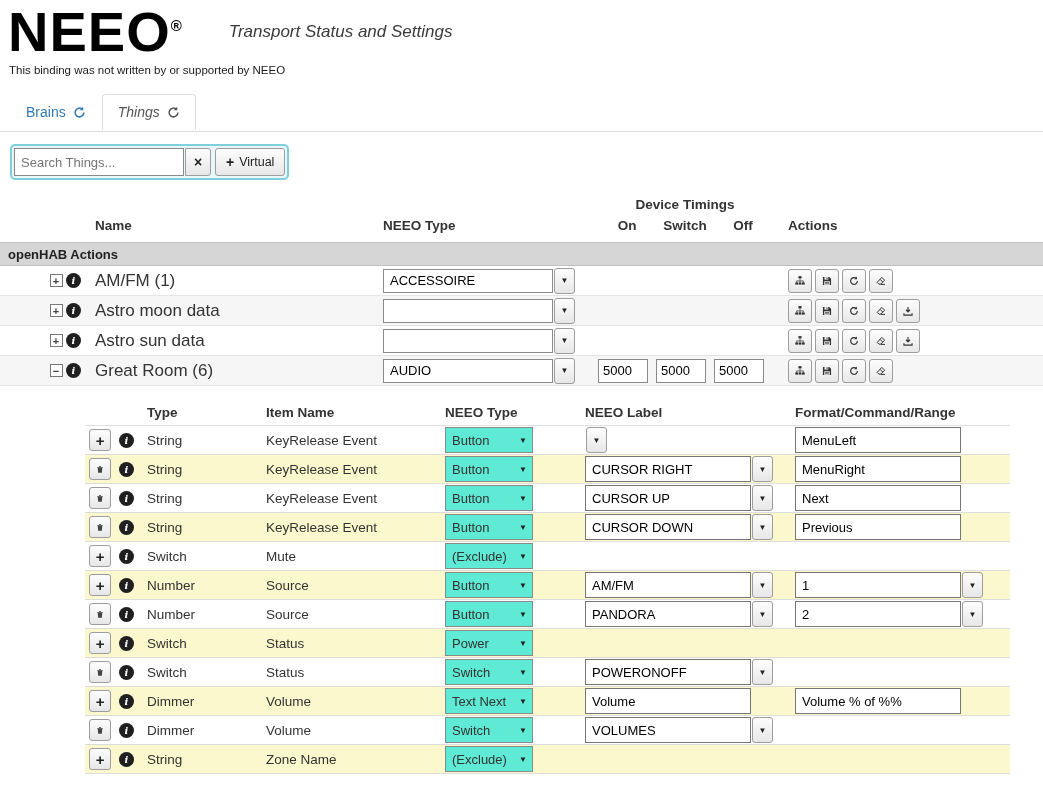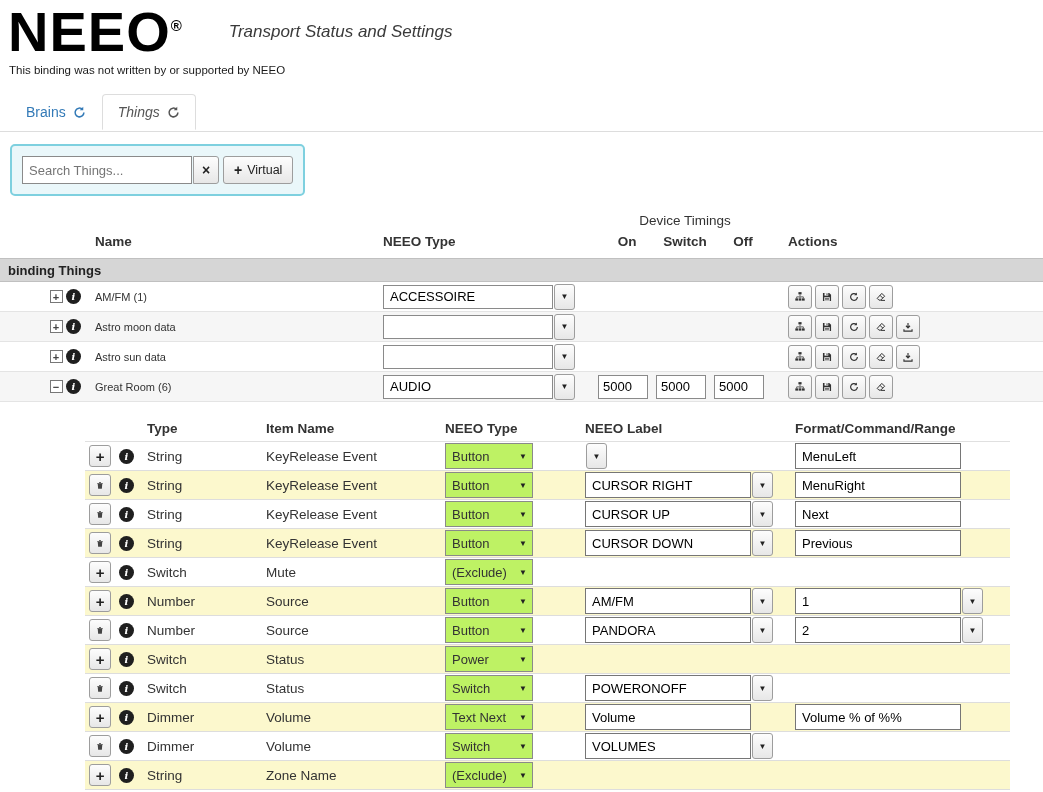--- a/index.html
+++ b/index.html
@@ -18,52 +18,52 @@
 
   
   .tabbar { display: flex; align-items: center; border-bottom: 1px solid #ddd; margin-top: 16px; padding-left: 10px; height: 40px; }
   .tab { display: flex; align-items: center; gap: 7px; padding: 9px 15px; font-size: 14px; cursor: pointer;
          border: 1px solid transparent; border-radius: 4px 4px 0 0; margin-bottom: -1px; }
   .tab.inactive { color: #337ab7; }
   .tab.active { color: #555; background: #fff; border-color: #ddd #ddd #fff; font-style: italic; }
   .tab svg { display: block; }
 
   
-  .toolbar { margin: 12px 0 0 10px; display: inline-flex; align-items: center; padding: 10px;
+  .toolbar { margin: 12px 0 0 10px; display: inline-flex; align-items: center; padding: 2px;
              border: 2px solid #7ed0df; background: #eaf7fa; border-radius: 5px; }
   .search-input { width: 170px; height: 28px; border: 1px solid #8a8a8a; padding: 2px 6px; font-size: 13px; color: #333; }
   .btn { display: inline-flex; align-items: center; justify-content: center;
          background: linear-gradient(#fdfdfd, #e7e7e7); border: 1px solid #9d9d9d; border-radius: 3px;
          font-size: 12px; color: #222; cursor: pointer; font-family: inherit; }
   .clear-btn { width: 26px; height: 28px; font-weight: bold; font-size: 14px; margin-left: 1px; border-radius: 0 3px 3px 0; }
   .virtual-btn { height: 28px; padding: 0 10px; gap: 5px; margin-left: 4px; font-size: 12.5px; }
   .virtual-plus { font-weight: bold; font-size: 14px; }
 
   
   .mgrid { display: grid; grid-template-columns: 46px 20px 24px 293px 215px 58px 58px 58px 16px auto; align-items: center; }
-  .thead1 { height: 20px; margin-top: 14px; font-weight: normal; font-size: 13.5px; }
+  .thead1 { height: 20px; margin-top: 14px; font-weight: bold; font-size: 13.5px; }
   .thead1 .dt { grid-column: 6 / 9; text-align: center; }
   .thead2 { height: 22px; font-weight: bold; font-size: 13.5px; }
   .c-expand { grid-column: 2; justify-self: center; }
   .c-info   { grid-column: 3; justify-self: start; }
   .c-name   { grid-column: 4; padding-left: 5px; }
   .c-type   { grid-column: 5; display: flex; align-items: center; }
   .c-on     { grid-column: 6; }
   .c-sw     { grid-column: 7; }
   .c-off    { grid-column: 8; }
   .c-act    { grid-column: 10; display: flex; gap: 3px; }
   .h-center { text-align: center; }
 
   .group-header { height: 24px; background: #d6d6d6; font-weight: bold; font-size: 13px; display: flex;
                   align-items: center; padding-left: 8px; border-top: 1px solid #c0c0c0;
                   border-bottom: 1px solid #c0c0c0; margin-top: 6px; color: #222; }
 
   .mrow { height: 30px; border-bottom: 1px solid #e4e4e4; }
   .mrow.alt { background: #f6f6f6; }
-  .name-cell { font-size: 11px; }
+  .name-cell { font-size: 17px; }
 
   .expand-box { width: 13px; height: 13px; border: 1px solid #777; color: #444; font-size: 11px; line-height: 10px;
                 display: flex; align-items: center; justify-content: center; background: #fff; cursor: pointer; font-weight: bold; }
   .info-dot { width: 15px; height: 15px; border-radius: 50%; background: #1f1f1f; color: #fff; font-size: 10px;
               font-weight: bold; font-style: italic; display: flex; align-items: center; justify-content: center;
               font-family: "DejaVu Serif", serif; cursor: pointer; }
 
   .type-input { width: 170px; height: 24px; border: 1px solid #8a8a8a; font-size: 13px; padding: 1px 6px; }
   .dd-btn { width: 21px; height: 26px; margin-left: 1px; }
   .dd-btn span { font-size: 8px; }
@@ -80,21 +80,21 @@
   .s-act    { grid-column: 2; }
   .s-info   { grid-column: 4; }
   .s-type   { grid-column: 6; font-size: 13.5px; }
   .s-item   { grid-column: 7; font-size: 13.5px; padding-left: 29px; }
   .s-ntype  { grid-column: 8; }
   .s-label  { grid-column: 9; display: flex; align-items: center; }
   .s-format { grid-column: 10; display: flex; align-items: center; }
 
   .add-btn { width: 22px; height: 22px; font-weight: bold; font-size: 15px; }
   .trash-btn { width: 22px; height: 22px; }
-  .sel { width: 88px; height: 26px; border: 1px solid #8a8a8a; background: #bef264; display: flex; align-items: center;
+  .sel { width: 88px; height: 26px; border: 1px solid #8a8a8a; background: #5eead4; display: flex; align-items: center;
          justify-content: space-between; padding: 0 5px 0 6px; font-size: 13px; cursor: pointer; gap: 7px; }
   .sel .caret { font-size: 8px; color: #222; }
   .label-input, .format-input { width: 166px; height: 26px; border: 1px solid #767676; font-size: 13px; padding: 1px 6px; background:#fff; }
 </style>
 </head>
 <body>
 
 
 
 
@@ -175,21 +175,21 @@
 </div>
 <div class="mgrid thead2">
   <div class="c-name">Name</div>
   <div class="c-type">NEEO Type</div>
   <div class="c-on h-center">On</div>
   <div class="c-sw h-center">Switch</div>
   <div class="c-off h-center">Off</div>
   <div class="c-act">Actions</div>
 </div>
 
-<div class="group-header">binding Things</div>
+<div class="group-header">openHAB Actions</div>
 
 
 
 <div class="mgrid mrow">
   <div class="c-expand expand-box">+</div>
   <div class="c-info info-dot">i</div>
   <div class="c-name name-cell">AM/FM (1)</div>
   <div class="c-type">
     <input class="type-input" value="ACCESSOIRE" style="">
     <button class="btn dd-btn">

